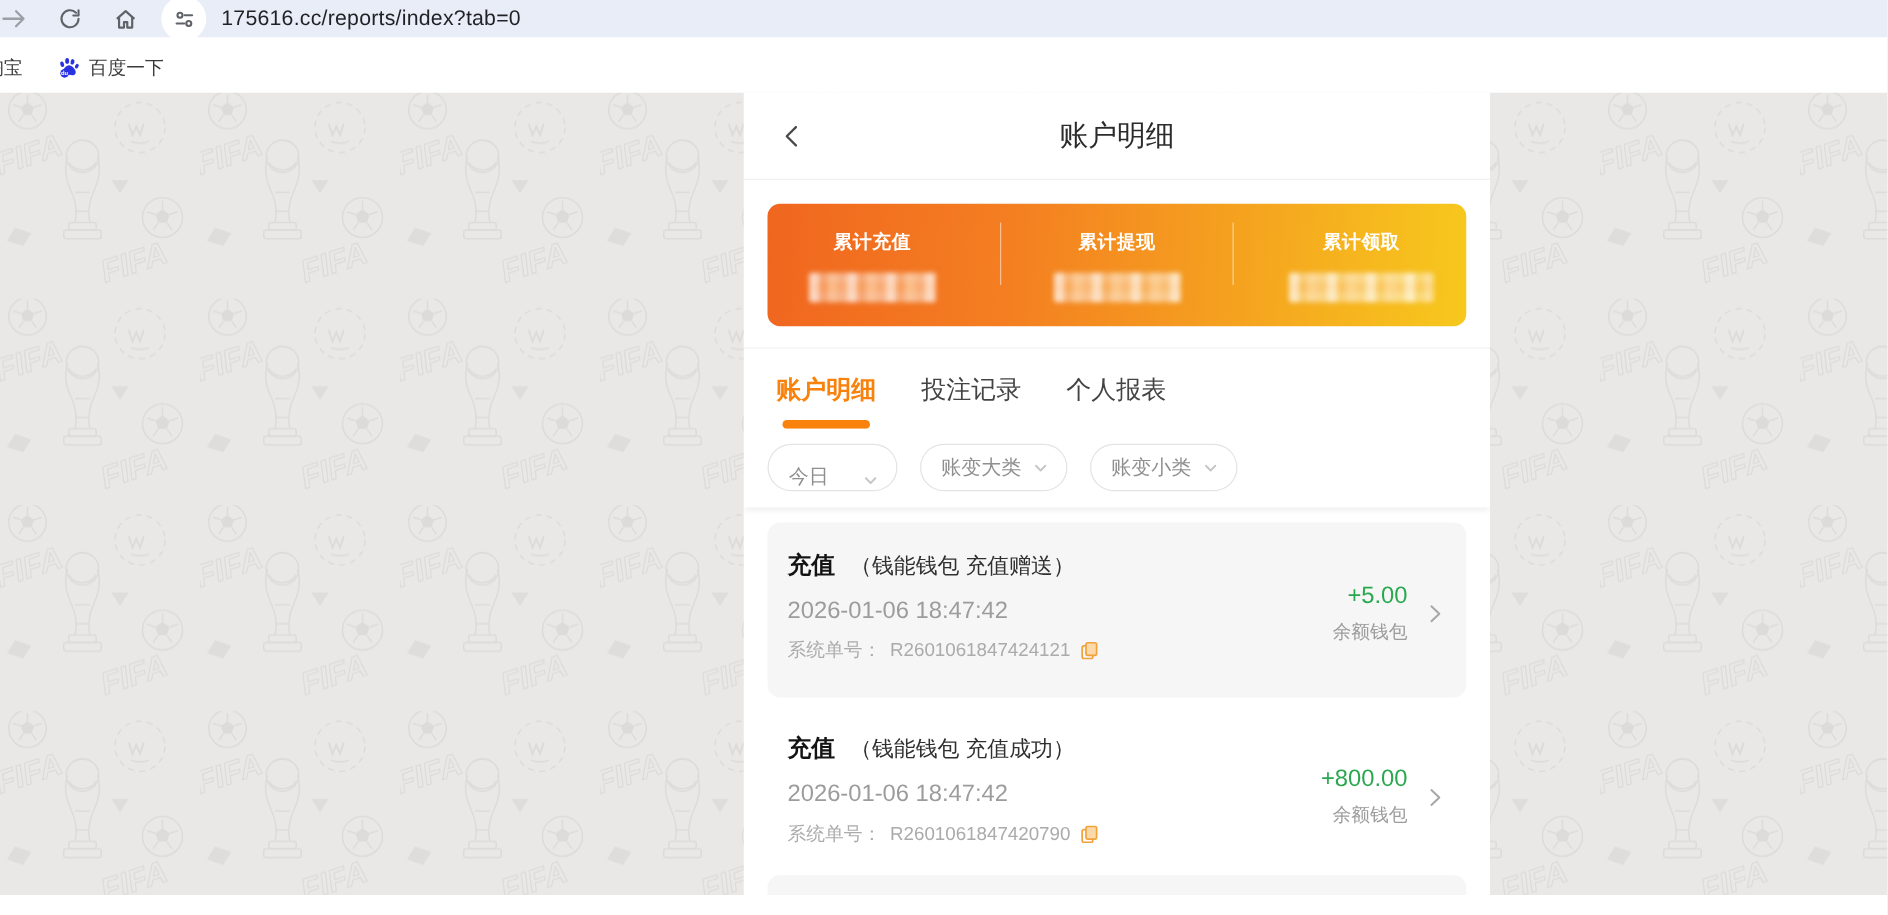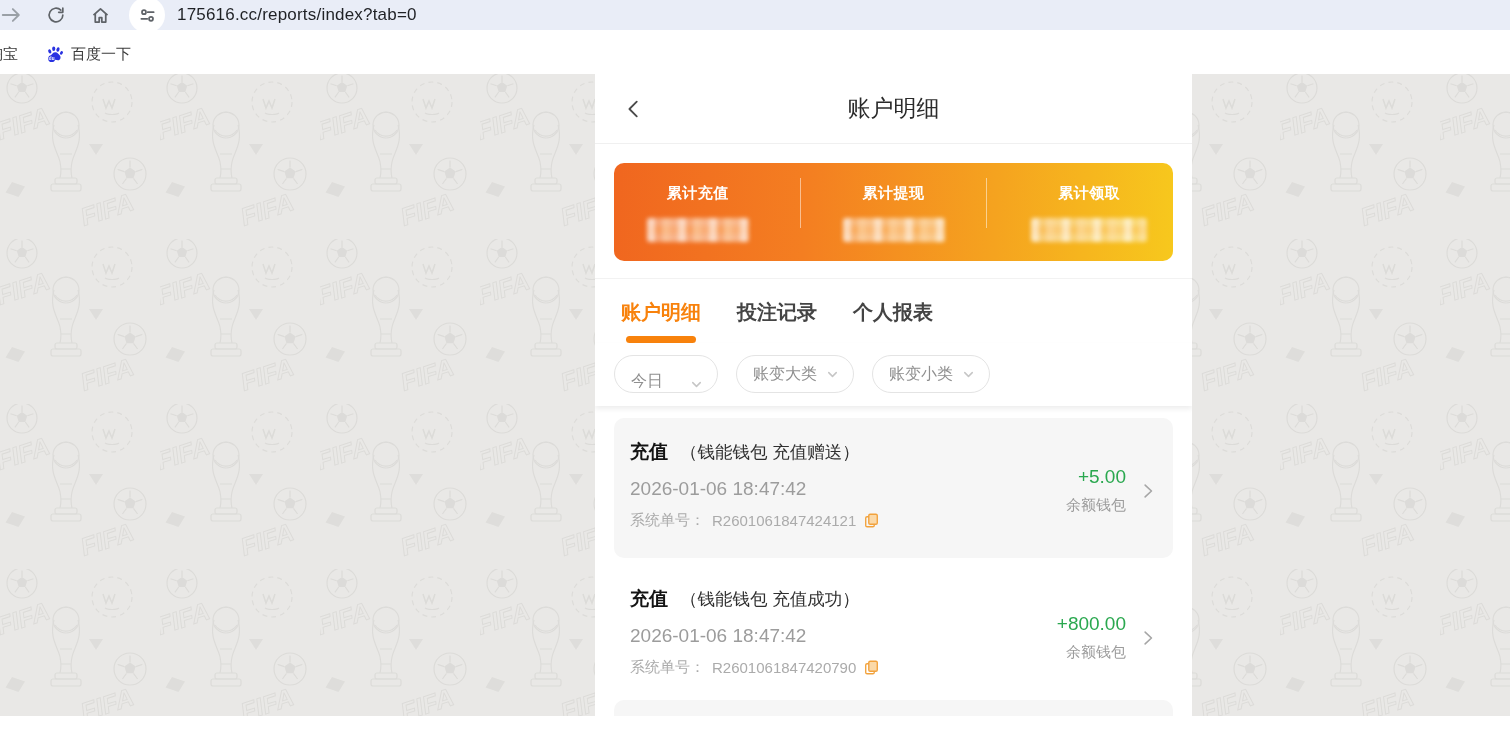--- a/index.html
+++ b/index.html
@@ -60,21 +60,21 @@
   }
   .sum-col:nth-child(5) .masked-val { width:116px; }
   .sum-divider { position:absolute; top:15px; width:1px; height:50px; background:rgba(255,255,255,.5); }
   .sum-divider.d1 { left:33.3%; }
   .sum-divider.d2 { left:66.6%; }
 
   
   .tabs-sec { padding:20px 26px 0; }
   .tabs { display:flex; gap:36px; }
   .tab { display:flex; flex-direction:column; align-items:center; cursor:pointer; }
-  .tab-label { font-size:20px; color:#444444; line-height:26px;font-weight:bold; }
+  .tab-label { font-size:20px; color:#444444; line-height:26px; }
   .tab.active .tab-label { color:#f8820c; font-weight:bold; }
   .tab-bar { width:70px; height:7px; border-radius:4px; margin-top:11px; background:transparent; }
   .tab.active .tab-bar { background:#f8820c; }
 
   
   .filters {
     display:flex; gap:18px; padding:12px 0 13px 19px;
     position:relative; background:#ffffff;
     box-shadow:0 3px 5px rgba(0,0,0,.07);
   }

